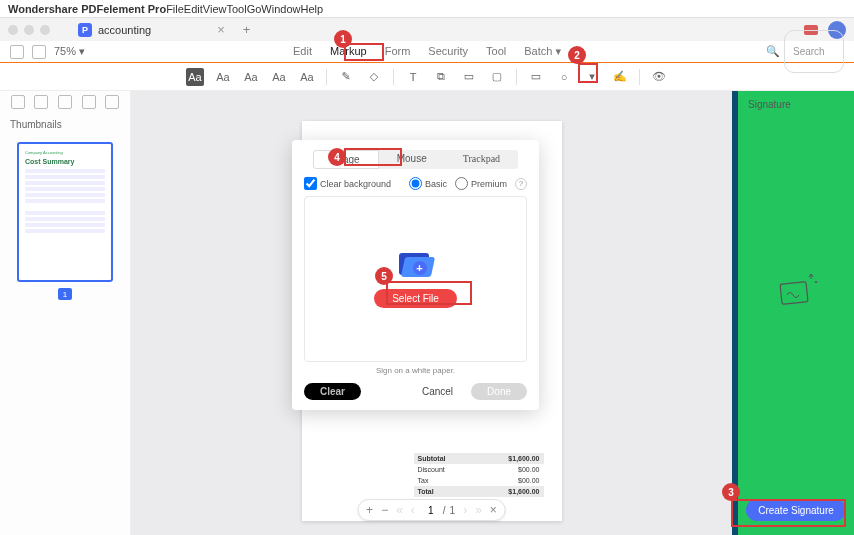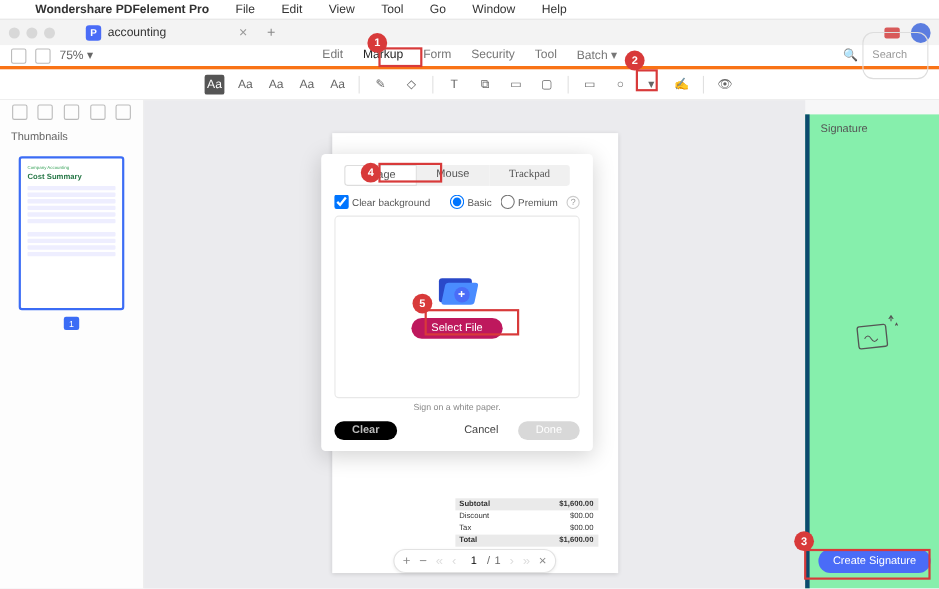--- a/index.html
+++ b/index.html
@@ -1,37 +1,37 @@
 <!DOCTYPE html>
 <html><head>
 <meta charset="utf-8">
 <style>
   * { box-sizing: border-box; margin: 0; padding: 0; font-family: -apple-system, BlinkMacSystemFont, "Segoe UI", Arial, sans-serif; }
   body { width: 854px; height: 535px; background: #fff; overflow: hidden; position: relative; font-size: 11px; color: #333; }
   
   
-  .mac-menu { height: 18px; display: flex; align-items: center; padding: 0 8px; gap: 24px; border-bottom: 1px solid #e0e0e0; font-size: 11px; }
+  .mac-menu { height: 18px; display: flex; align-items: center; padding: 0 8px; gap: 0; border-bottom: 1px solid #e0e0e0; font-size: 11px; }
   .mac-menu .apple { font-size: 13px; }
   .mac-menu .app-name { font-weight: 600; }
   .mac-menu span { cursor: default; }
   
   
   .title-bar { height: 23px; background: #f3f3f3; display: flex; align-items: center; padding: 0 8px; position: relative; }
   .traffic { display: flex; gap: 6px; }
   .traffic span { width: 10px; height: 10px; border-radius: 50%; background: #d8d8d8; display: block; }
   .doc-tab { display: flex; align-items: center; margin-left: 28px; gap: 6px; font-size: 11px; }
   .doc-tab .icon { width: 14px; height: 14px; background: #4a6cf7; border-radius: 3px; display: flex; align-items: center; justify-content: center; color: #fff; font-size: 9px; font-weight: bold; }
   .doc-tab .close { margin-left: 60px; color: #999; font-size: 13px; }
   .doc-tab .plus { margin-left: 12px; color: #888; font-size: 13px; }
   .title-bar .right { position: absolute; right: 8px; display: flex; gap: 10px; align-items: center; }
   .title-bar .right .sq { width: 14px; height: 10px; background: #d85a5a; border-radius: 2px; }
   .title-bar .right .avatar { width: 18px; height: 18px; background: #5b7de0; border-radius: 50%; }
   
   
-  .top-row { height: 22px; display: flex; align-items: center; padding: 0 10px; border-bottom: 3px solid #f97316; font-size: 11px; position: relative; }
+  .top-row { height: 22px; display: flex; align-items: center; padding: 0 10px; border-bottom: 1px solid #f97316; font-size: 11px; position: relative; }
   .top-row .left { display: flex; gap: 8px; align-items: center; color: #666; }
   .top-row .left .ic { width: 14px; height: 14px; border: 1px solid #bbb; border-radius: 2px; }
   .top-row .tabs { position: absolute; left: 50%; transform: translateX(-50%); display: flex; gap: 18px; color: #777; }
   .top-row .tabs span { cursor: pointer; }
   .top-row .tabs .active { color: #222; font-weight: 500; }
   .top-row .right { position: absolute; right: 10px; display: flex; align-items: center; gap: 4px; color: #999; }
   .top-row .right .search { border: 1px solid #ddd; border-radius: 10px; padding: 15px 8px; font-size: 10px; width: 60px; }
   
   
   .markup-bar { height: 28px; display: flex; align-items: center; justify-content: center; gap: 10px; border-bottom: 1px solid #eee; color: #666; }
@@ -50,21 +50,21 @@
   .thumb .row { height: 4px; background: #eef; margin-bottom: 2px; border-radius: 1px; }
   .thumb-num { width: 14px; height: 12px; background: #3b6cf5; color: #fff; border-radius: 2px; font-size: 8px; display: flex; align-items: center; justify-content: center; margin: 6px auto 0; }
   
   .center { flex: 1; position: relative; background: #ebebee; display: flex; justify-content: center; }
   .doc-page { position: absolute; top: 30px; width: 260px; height: 400px; background: #fff; box-shadow: 0 1px 4px rgba(0,0,0,0.15); }
   .doc-page .sumtable { position: absolute; bottom: 24px; right: 18px; width: 130px; font-size: 7px; }
   .doc-page .sumtable .r { display: flex; justify-content: space-between; padding: 2px 4px; }
   .doc-page .sumtable .r.head { background: #eaeaea; font-weight: 600; }
   .doc-page .sumtable .r.total { background: #eaeaea; font-weight: 600; }
   
-  .right-panel { width: 122px; background: #86efac; border-left: 4px solid #0c4a6e; padding: 8px 10px; position: relative; margin-top: 13px; }
+  .right-panel { width: 122px; background: #22c55e; border-left: 6px solid #0c4a6e; padding: 8px 10px; position: relative; }
   .right-panel .title { font-size: 10px; color: #555; font-weight: 500; }
   .sig-illus { position: absolute; top: 180px; left: 50%; transform: translateX(-50%); width: 50px; height: 40px; }
   .create-sig { position: absolute; bottom: 14px; left: 8px; right: 8px; height: 22px; background: #4a6cf7; color: #fff; border-radius: 11px; display: flex; align-items: center; justify-content: center; font-size: 10px; cursor: pointer; }
   
   
   .page-nav { position: absolute; bottom: 14px; left: 50%; transform: translateX(-50%); height: 22px; background: #fff; border: 1px solid #e2e2e2; border-radius: 11px; display: flex; align-items: center; padding: 0 8px; gap: 8px; font-size: 10px; color: #666; box-shadow: 0 1px 3px rgba(0,0,0,0.08); }
   .page-nav .btn { cursor: pointer; color: #888; font-size: 12px; }
   .page-nav .pg { display: flex; align-items: center; gap: 4px; }
   .page-nav .pg input { width: 16px; text-align: center; border: none; font-size: 10px; }
   
@@ -75,21 +75,21 @@
   .dialog .tabs span:first-child { border-radius: 3px 0 0 3px; background: #fff; border: 1px solid #ddd; }
   .dialog .tabs span:last-child { border-radius: 0 3px 3px 0; font-family: Liberation Serif, serif; }
   .dialog .opts { display: flex; justify-content: space-between; align-items: center; font-size: 9px; color: #555; margin-bottom: 6px; }
   .dialog .opts label { display: flex; align-items: center; gap: 3px; }
   .dialog .opts .radios { display: flex; gap: 8px; align-items: center; }
   .dialog .dropzone { flex: 1; border: 1px solid #e8e8e8; border-radius: 4px; display: flex; flex-direction: column; align-items: center; justify-content: center; gap: 12px; }
   .dropzone .folder { width: 34px; height: 26px; position: relative; }
   .dropzone .folder .back { position: absolute; width: 30px; height: 22px; background: #2a49c9; border-radius: 3px; top: 2px; }
   .dropzone .folder .front { position: absolute; width: 30px; height: 20px; background: #4a8cff; border-radius: 3px; top: 6px; left: 4px; transform: skewX(-12deg); }
   .dropzone .folder .plus { position: absolute; top: 10px; left: 14px; width: 14px; height: 14px; background: #4a6cf7; border-radius: 50%; color: #fff; display: flex; align-items: center; justify-content: center; font-size: 11px; font-weight: bold; }
-  .dropzone .select-btn { background: #be185d; color: #fff; padding: 4px 18px; border-radius: 11px; font-size: 10px; cursor: pointer; }
+  .dropzone .select-btn { background: #ef4444; color: #fff; padding: 4px 18px; border-radius: 11px; font-size: 10px; cursor: pointer; }
   .dialog .hint { text-align: center; font-size: 8px; color: #888; margin: 4px 0; }
   .dialog .btns { display: flex; justify-content: space-between; align-items: center; gap: 8px; margin-top: 4px; }
   .dialog .btns .clear { color: #bbb; font-size: 10px; background: #000000; padding: 3px 16px; border-radius: 10px; font-weight: bold; }
   .dialog .btns .spacer { flex: 1; }
   .dialog .btns .cancel { font-size: 10px; color: #444; padding: 3px 10px; cursor: pointer; }
   .dialog .btns .done { font-size: 10px; color: #fff; background: #d8d8d8; padding: 3px 16px; border-radius: 10px; }
   
   
   .callout { position: absolute; width: 18px; height: 18px; background: #d83a3a; border-radius: 50%; color: #fff; font-size: 10px; font-weight: bold; display: flex; align-items: center; justify-content: center; z-index: 50; pointer-events: none; }
   .redbox { position: absolute; border: 2px solid #d83a3a; z-index: 49; pointer-events: none; }

